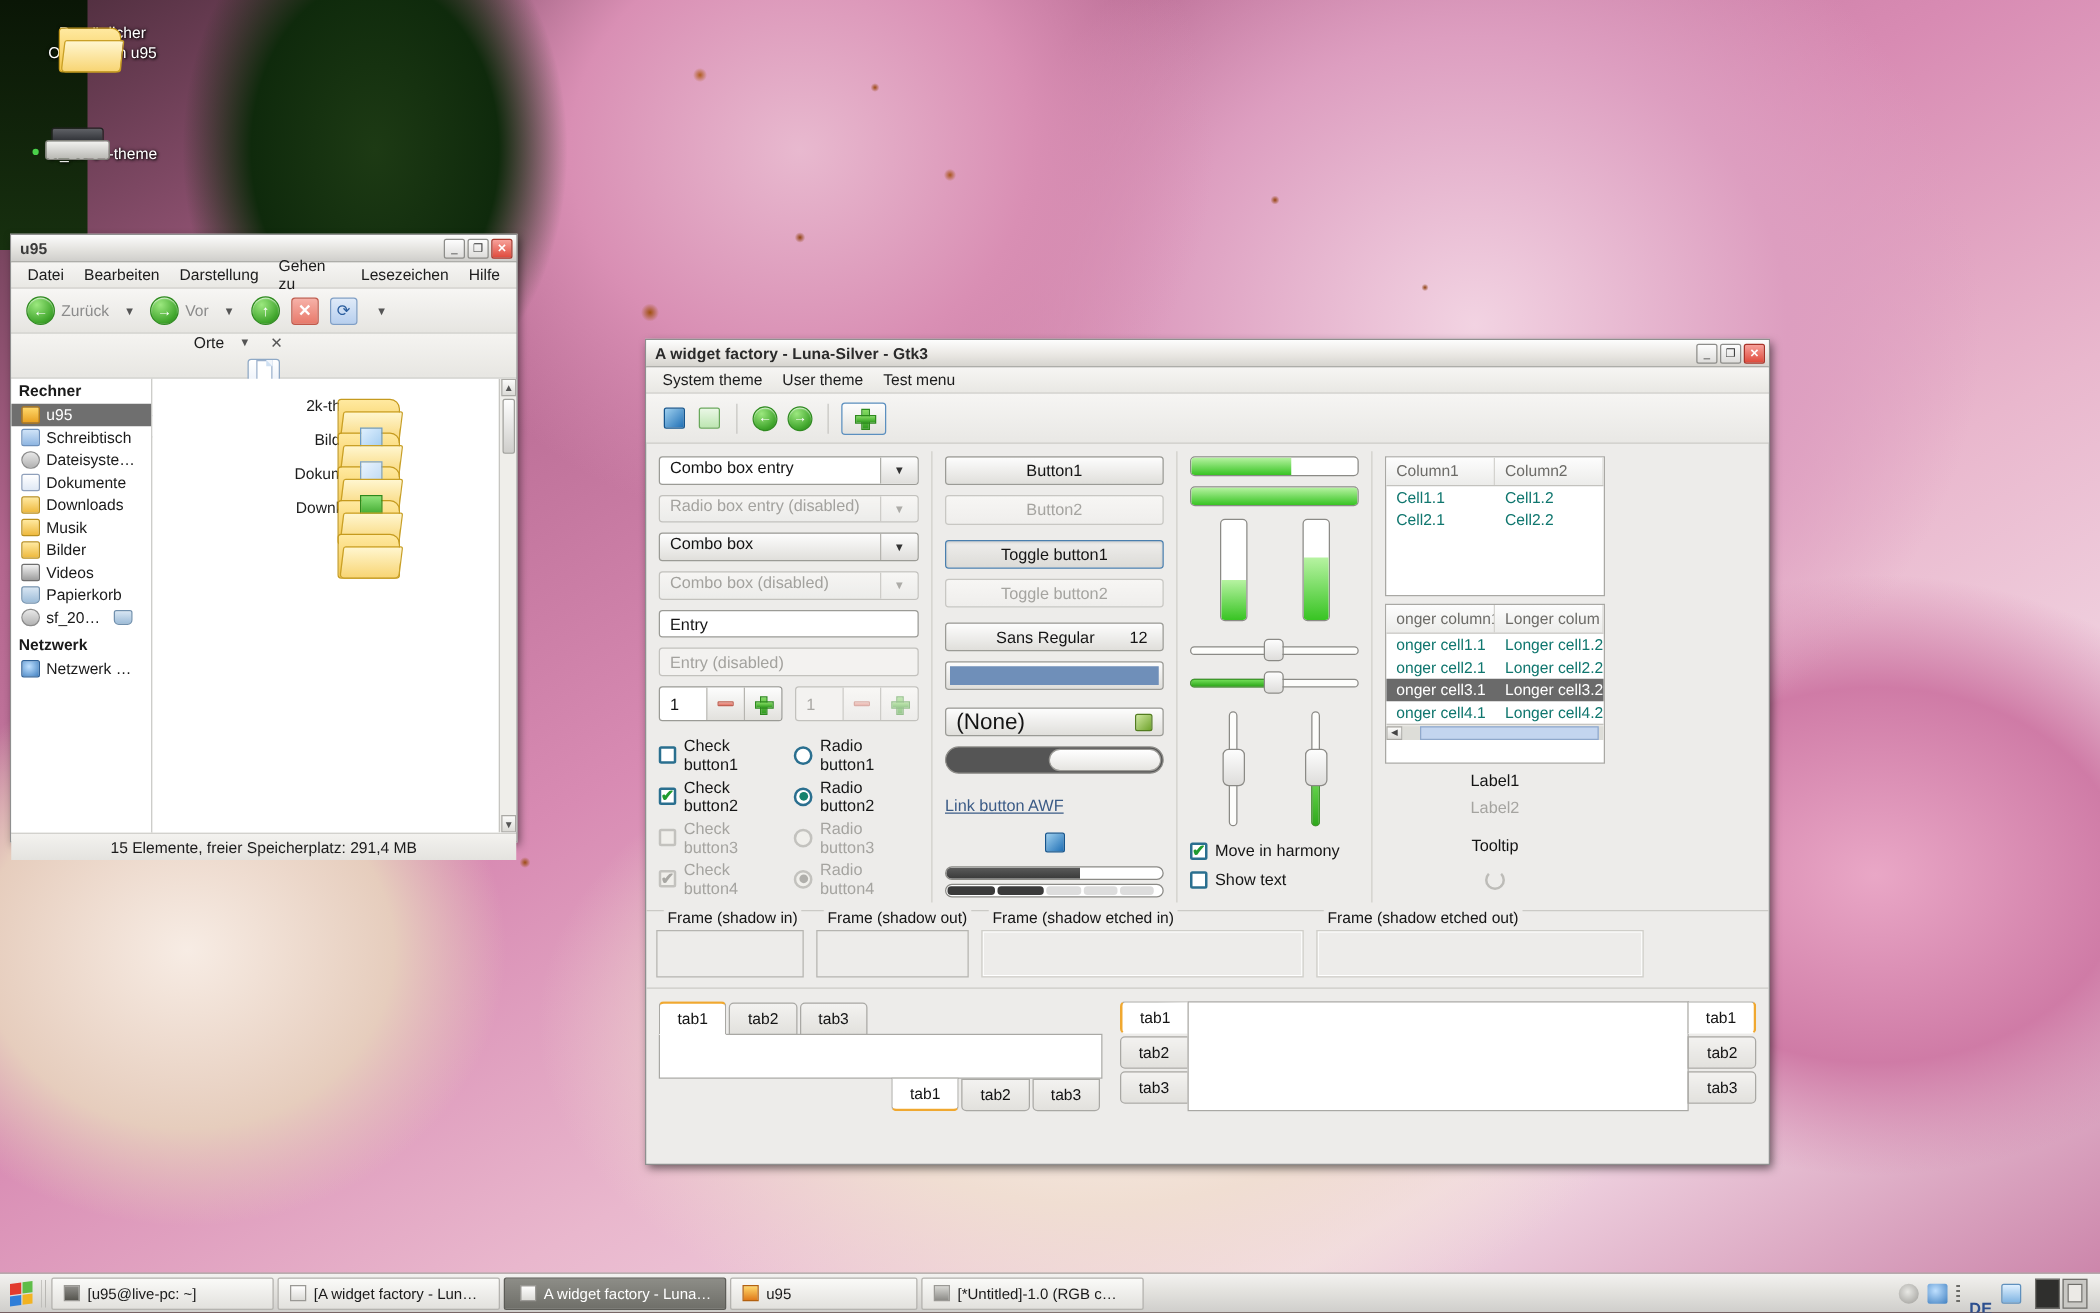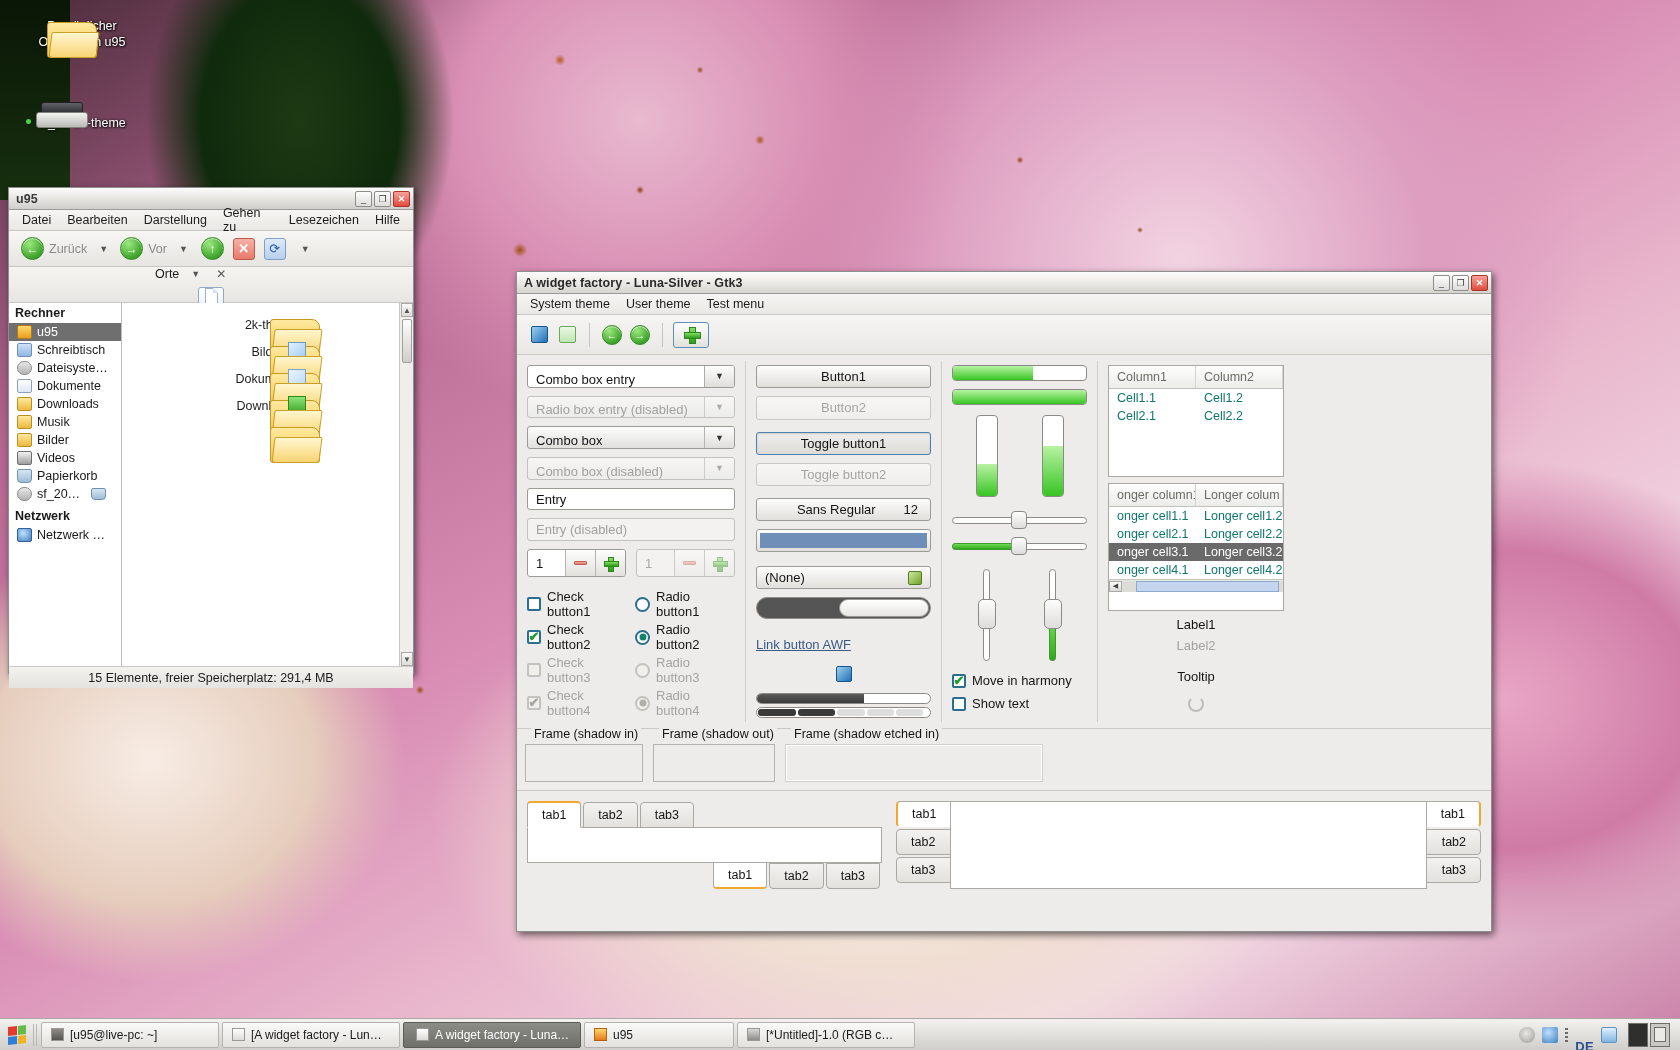--- a/index.html
+++ b/index.html
@@ -127,40 +127,40 @@
   .fitem{width:120px;text-align:center;}
   .fitem .fname{font-size:12.5px;color:#1d1d1d;display:block;margin-top:3px;}
   .fm-scroll{position:absolute;right:0;top:0;width:14px;height:100%;background:#efeeea;border-left:1px solid #c6c5c1;}
   .fm-scroll .thumb{position:absolute;top:16px;left:2px;width:10px;height:44px;background:linear-gradient(180deg,#fdfdfd,#cfcecb);border:1px solid #a0a09c;border-radius:2px;}
   .sc-arrow{position:absolute;left:1px;width:12px;height:14px;display:flex;align-items:center;justify-content:center;font-size:8px;color:#555;
             background:linear-gradient(180deg,#fbfbfa,#dcdbd7);border:1px solid #aaa9a5;}
   .fm-status{height:22px;display:flex;align-items:center;justify-content:center;font-size:12.5px;color:#1b1b1b;
              background:linear-gradient(180deg,#f3f2ef,#e4e3df);border-top:1px solid #c8c7c3;}
 
   
-  #awf{left:516px;top:271px;width:976px;height:661px;background:#edecea;}
+  #awf{left:516px;top:271px;width:900px;height:661px;background:#edecea;}
   #awf .titlebar{background:linear-gradient(180deg,#fdfdfd,#eceae6 50%,#d6d4cf);}
   .awf-toolbar{height:40px;display:flex;align-items:center;gap:4px;padding:0 10px;
                background:linear-gradient(180deg,#f6f5f3,#e9e8e5);border-bottom:1px solid #cbcac6;}
   .tsep{width:1px;height:24px;background:#c6c5c1;margin:0 6px;}
   .tico{width:24px;height:24px;display:flex;align-items:center;justify-content:center;cursor:pointer;border-radius:3px;}
   .tico.plus-btn{width:36px;height:26px;border:1px solid #5b8fbf;border-radius:3px;background:linear-gradient(180deg,#fdfdfd,#e2e1dd);}
   .plusglyph{width:15px;height:15px;position:relative;}
   .plusglyph::before,.plusglyph::after{content:"";position:absolute;background:linear-gradient(180deg,#84dc62,#2f9c1e);border:1px solid #2c8a1c;}
   .plusglyph::before{left:5px;top:0;width:5px;height:15px;}
   .plusglyph::after{left:0;top:5px;width:15px;height:5px;}
   .blue-ic{width:17px;height:17px;background:linear-gradient(135deg,#9fd0ef,#1f6fb5);border:1px solid #15558d;border-radius:2px;}
   .recycle-ic{width:17px;height:17px;background:linear-gradient(180deg,#eaf7e6,#bde6b2);border:1px solid #6aa95c;border-radius:2px;}
 
   .awf-body{display:flex;height:374px;border-bottom:1px solid #cbcac6;}
   .awf-col{padding:10px;display:flex;flex-direction:column;gap:8px;}
   .vsep{width:1px;background:#cfcec9;margin:6px 0;}
 
   
-  .gcombo{height:28px;display:flex;align-items:flex-end;border:1px solid #9b9b96;border-radius:3px;overflow:hidden;background:#fff;}
+  .gcombo{height:28px;display:flex;align-items:flex-start;border:1px solid #9b9b96;border-radius:3px;overflow:hidden;background:#fff;}
   .gcombo .txt{flex:1;padding:0 8px;font-size:13px;color:#141414;white-space:nowrap;overflow:hidden;}
   .gcombo .arw{width:30px;height:100%;display:flex;align-items:center;justify-content:center;font-size:9px;color:#333;
                background:linear-gradient(180deg,#fdfdfd,#dfdedb);border-left:1px solid #aeaea9;}
   .gcombo.btnstyle{background:linear-gradient(180deg,#fdfdfd,#e0dfdb);}
   .gcombo.btnstyle .arw{border-left:1px solid #b6b5b0;}
   .gcombo.dis{border-color:#c2c1bd;background:linear-gradient(180deg,#f6f5f3,#ececea);}
   .gcombo.dis .txt{color:#a3a29e;}
   .gcombo.dis .arw{color:#acaba7;background:linear-gradient(180deg,#f7f6f4,#ececea);border-left-color:#cdccc8;}
 
   .gentry{height:28px;border:1px solid #9b9b96;border-radius:3px;background:#fff;display:flex;align-items:center;padding:0 8px;font-size:13px;color:#141414;}
@@ -195,21 +195,21 @@
 
   .gbtn{height:28px;border:1px solid #9b9b96;border-radius:3px;display:flex;align-items:center;justify-content:center;
         background:linear-gradient(180deg,#fdfdfd,#e0dfdb);font-size:13px;color:#141414;cursor:pointer;}
   .gbtn.dis{border-color:#c8c7c3;background:linear-gradient(180deg,#f7f6f4,#efeeec);color:#a5a4a0;}
   .gbtn.toggle-on{border-color:#4a7fae;background:linear-gradient(180deg,#efeeec,#dcdbd7);box-shadow:inset 0 1px 2px rgba(0,0,0,.14);font-weight:normal;}
   .fontbtn{height:28px;border:1px solid #9b9b96;border-radius:3px;display:flex;align-items:center;justify-content:space-between;
            padding:0 12px;background:linear-gradient(180deg,#fdfdfd,#e0dfdb);font-size:13px;color:#141414;cursor:pointer;}
   .colorbtn{height:26px;border:1px solid #9b9b96;border-radius:3px;padding:3px;background:linear-gradient(180deg,#fdfdfd,#e0dfdb);cursor:pointer;}
   .colorbtn .sw{width:100%;height:100%;background:#6f8fb9;}
   .filebtn{height:28px;border:1px solid #9b9b96;border-radius:3px;display:flex;align-items:center;justify-content:space-between;
-           padding:0 8px;background:linear-gradient(180deg,#fdfdfd,#e0dfdb);font-size:13px;color:#141414;cursor:pointer;}
+           padding:0 8px;background:linear-gradient(180deg,#fdfdfd,#e0dfdb);font-size:18px;color:#141414;cursor:pointer;}
   .pencil{width:14px;height:14px;background:linear-gradient(135deg,#cfe8a0,#6fa32c);border:1px solid #527c1f;border-radius:2px;}
   .gswitch{height:26px;border:1px solid #8e8d89;border-radius:13px;background:#555;display:flex;align-items:center;position:relative;overflow:hidden;cursor:pointer;}
   .gswitch .knob{position:absolute;right:1px;top:1px;bottom:1px;width:52%;background:linear-gradient(180deg,#ffffff,#e6e5e1);border-radius:13px;border:1px solid #9a9995;}
   .linkbtn{font-size:13px;color:#3b5b86;text-decoration:underline;cursor:pointer;}
   .progress-thin{height:11px;border:1px solid #8b8a86;border-radius:6px;background:#fff;overflow:hidden;position:relative;}
   .progress-thin .fill{height:100%;background:linear-gradient(180deg,#5b5b5b,#3a3a3a);}
   .progress-thin.dash{display:flex;gap:2px;align-items:center;padding:1px;}
   .progress-thin.dash i{display:block;height:100%;border-radius:3px;background:#3a3a3a;}
 
   
@@ -744,20 +744,24 @@
       <div class="box"></div>
     </div>
     <div class="fr" style="width:122px">
       <span class="cap">Frame (shadow out)</span>
       <div class="box"></div>
     </div>
     <div class="fr etched" style="width:258px">
       <span class="cap">Frame (shadow etched in)</span>
       <div class="box"></div>
     </div>
+    <div class="fr etched" style="width:262px;margin-right:0">
+      <span class="cap">Frame (shadow etched out)</span>
+      <div class="box"></div>
+    </div>
   </div>
 
   <div class="nbwrap">
     <div style="width:355px">
       <div class="tabstrip">
         <div class="gtab active">tab1</div>
         <div class="gtab">tab2</div>
         <div class="gtab">tab3</div>
       </div>
       <div class="nbpage" style="height:36px;margin-top:-1px"></div>

